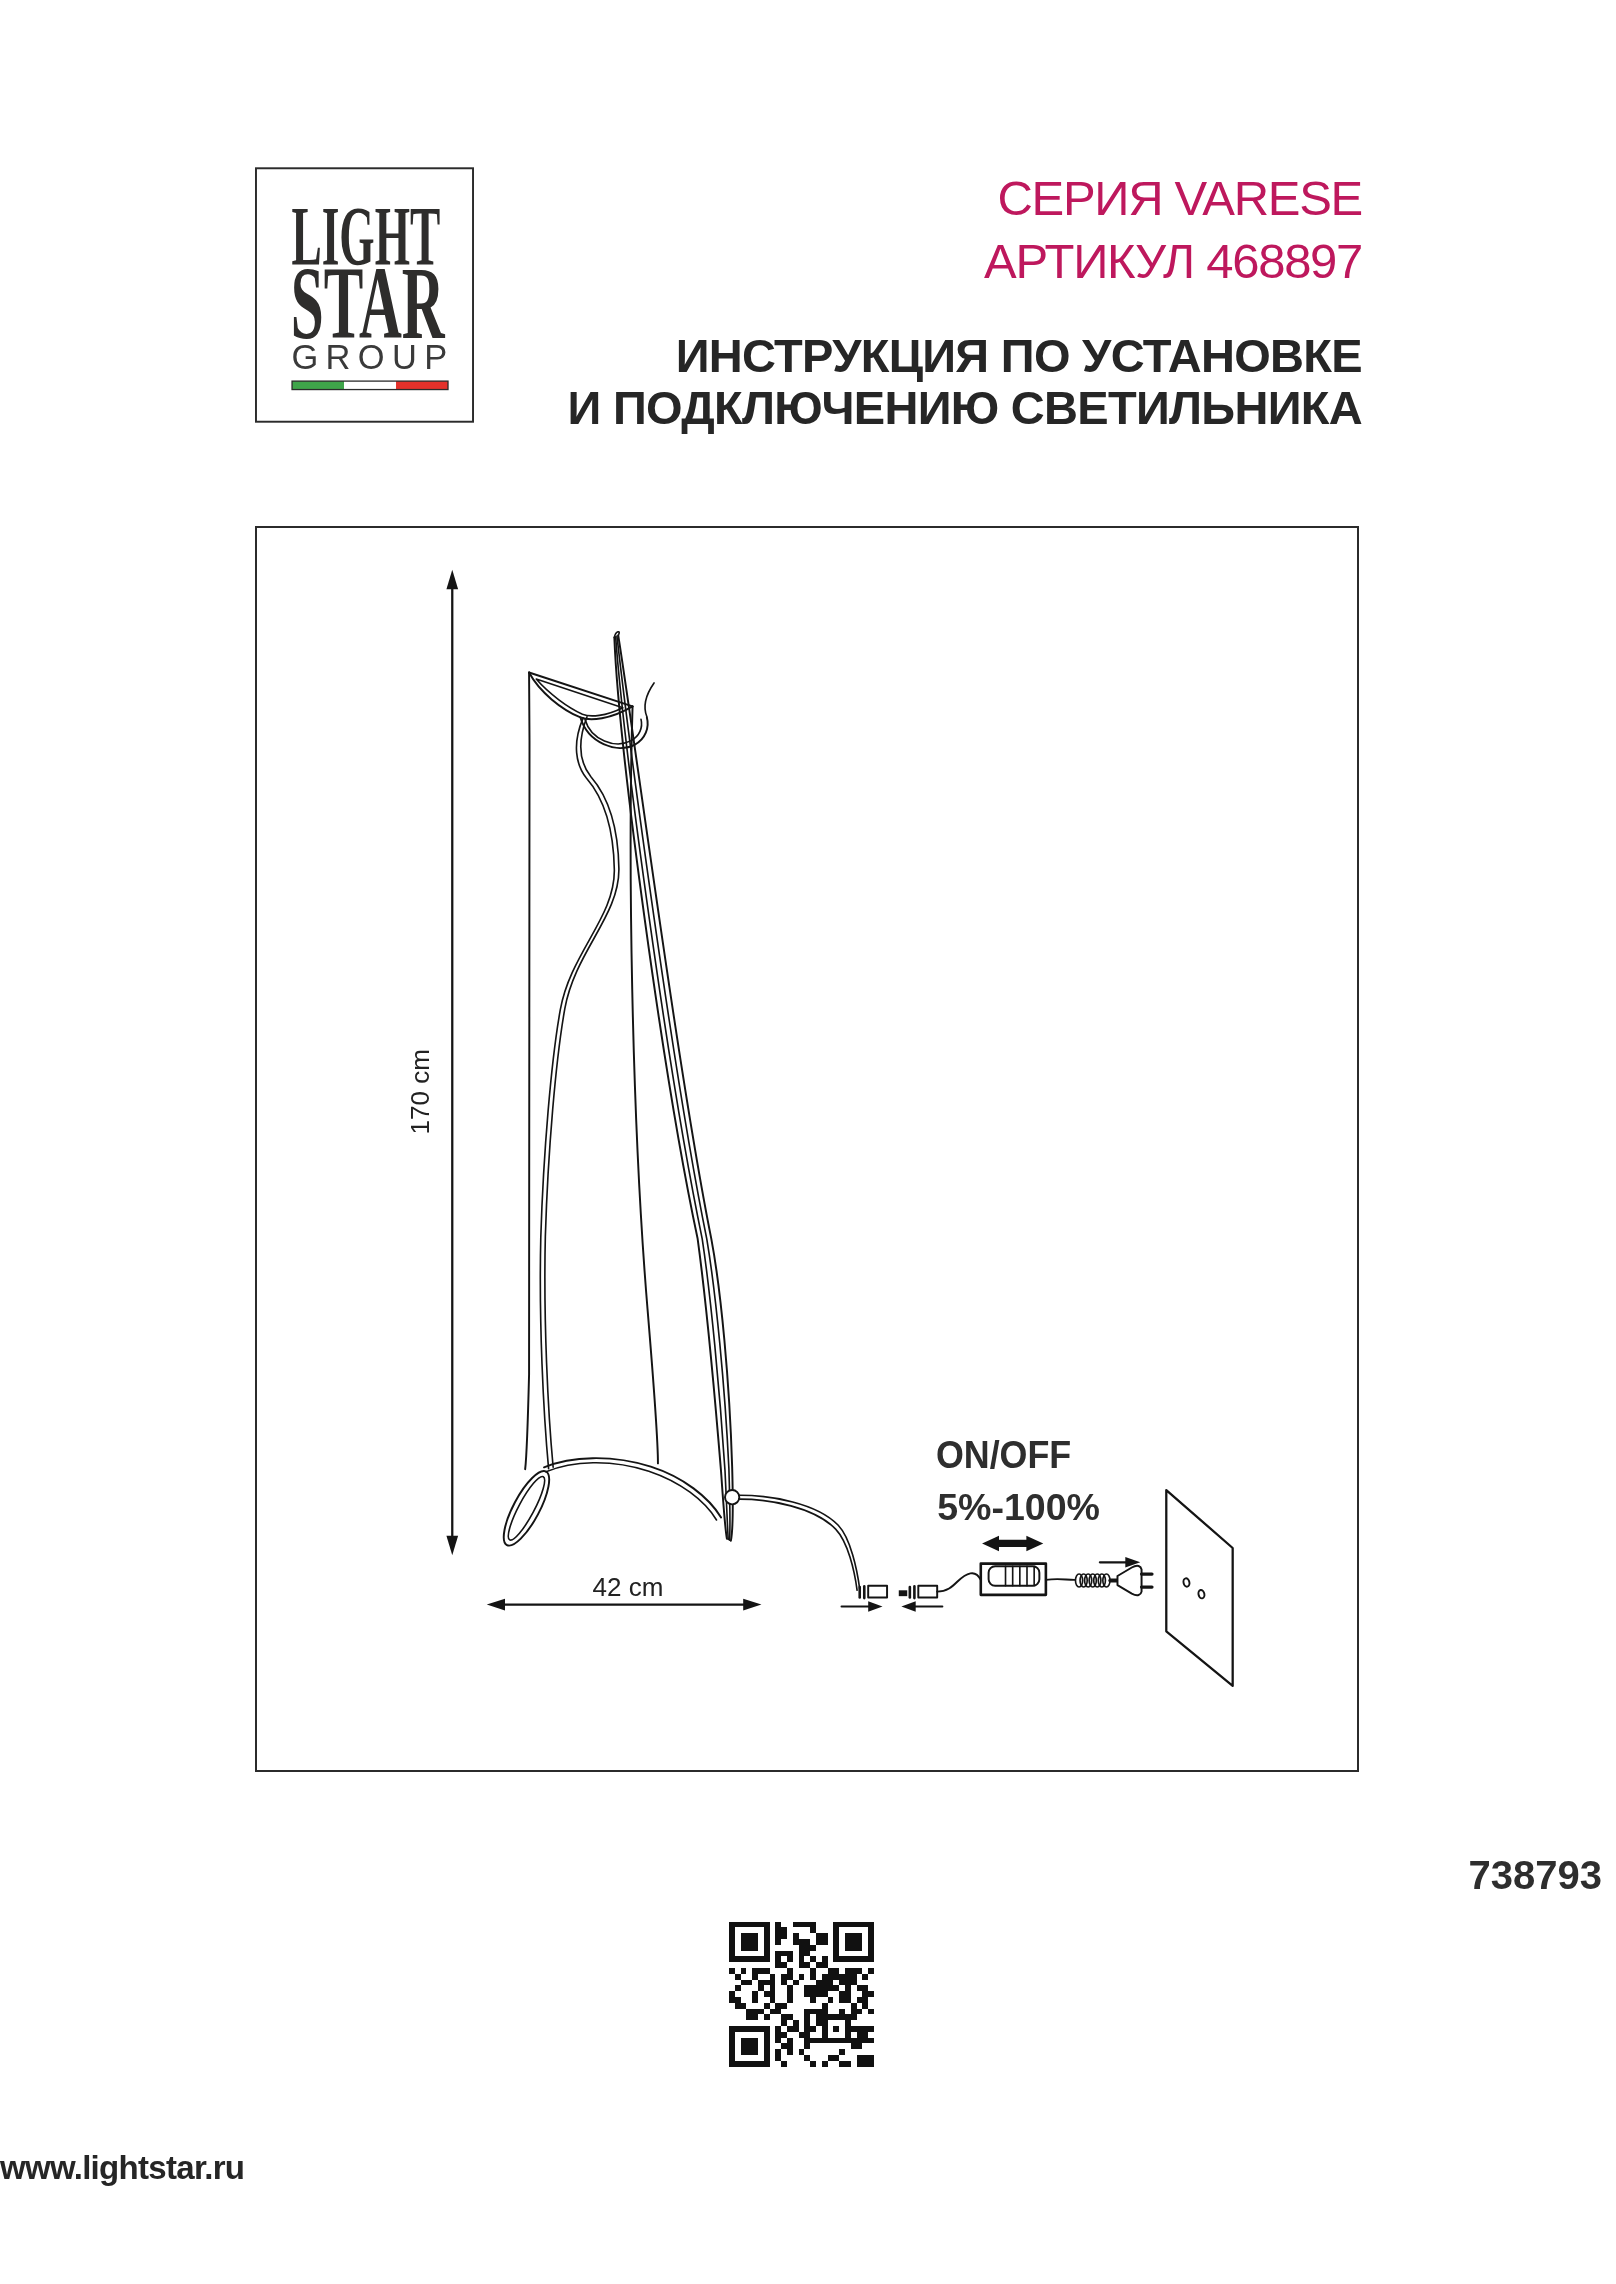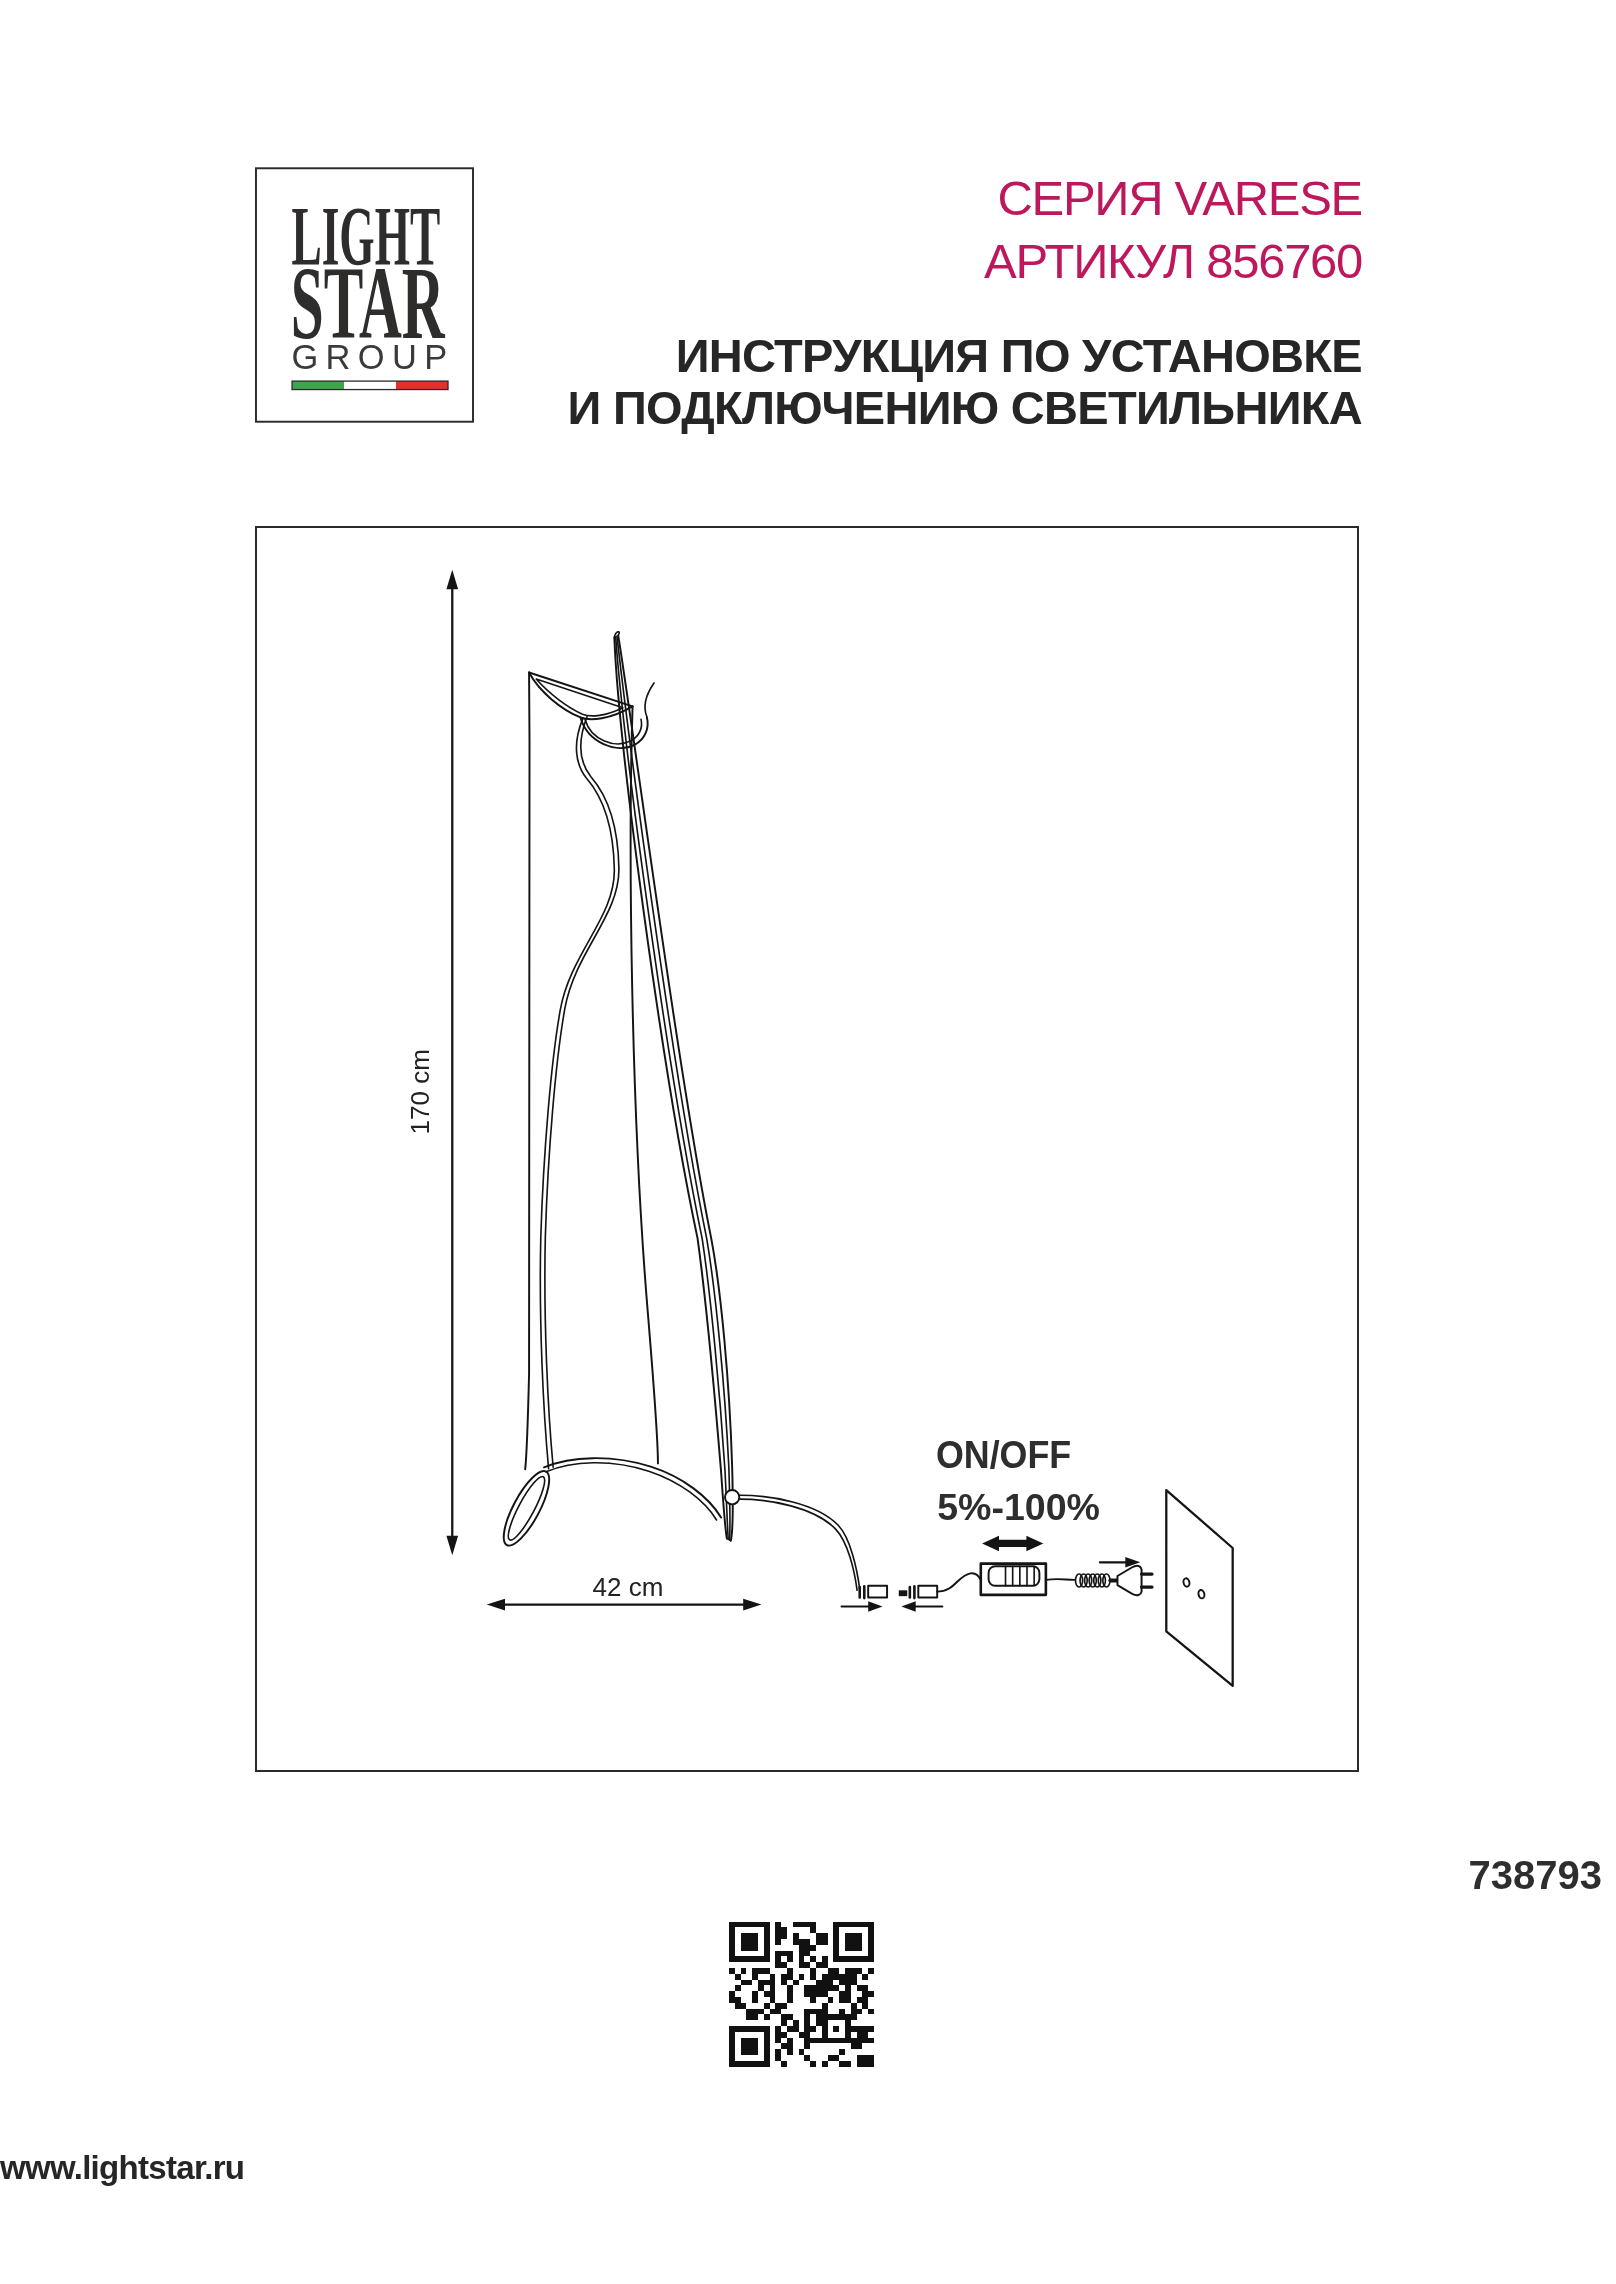--- a/index.html
+++ b/index.html
@@ -70,21 +70,21 @@
         <rect x="57" y="329" width="80" height="13" fill="#3fa54a"></rect>
         <rect x="137" y="329" width="80" height="13" fill="#ffffff"></rect>
         <rect x="217" y="329" width="80" height="13" fill="#e4312b"></rect>
         <rect x="57" y="329" width="240" height="13" fill="none" stroke="#2b2b2b" stroke-width="2"></rect>
       </g>
     </svg>
   </div>
 
   <div class="title-block1">
     <div>СЕРИЯ VARESE</div>
-    <div>АРТИКУЛ 856760</div>
+    <div>АРТИКУЛ 468897</div>
   </div>
   <div class="title-block2">
     <div>ИНСТРУКЦИЯ ПО УСТАНОВКЕ</div>
     <div>И ПОДКЛЮЧЕНИЮ СВЕТИЛЬНИКА</div>
   </div>
 
   <div class="draw-box">
     <svg width="1100" height="1242" viewBox="0 0 1690 1908" fill="none" stroke="#141414" stroke-width="3" stroke-linecap="round" stroke-linejoin="round">
 
       <g>

